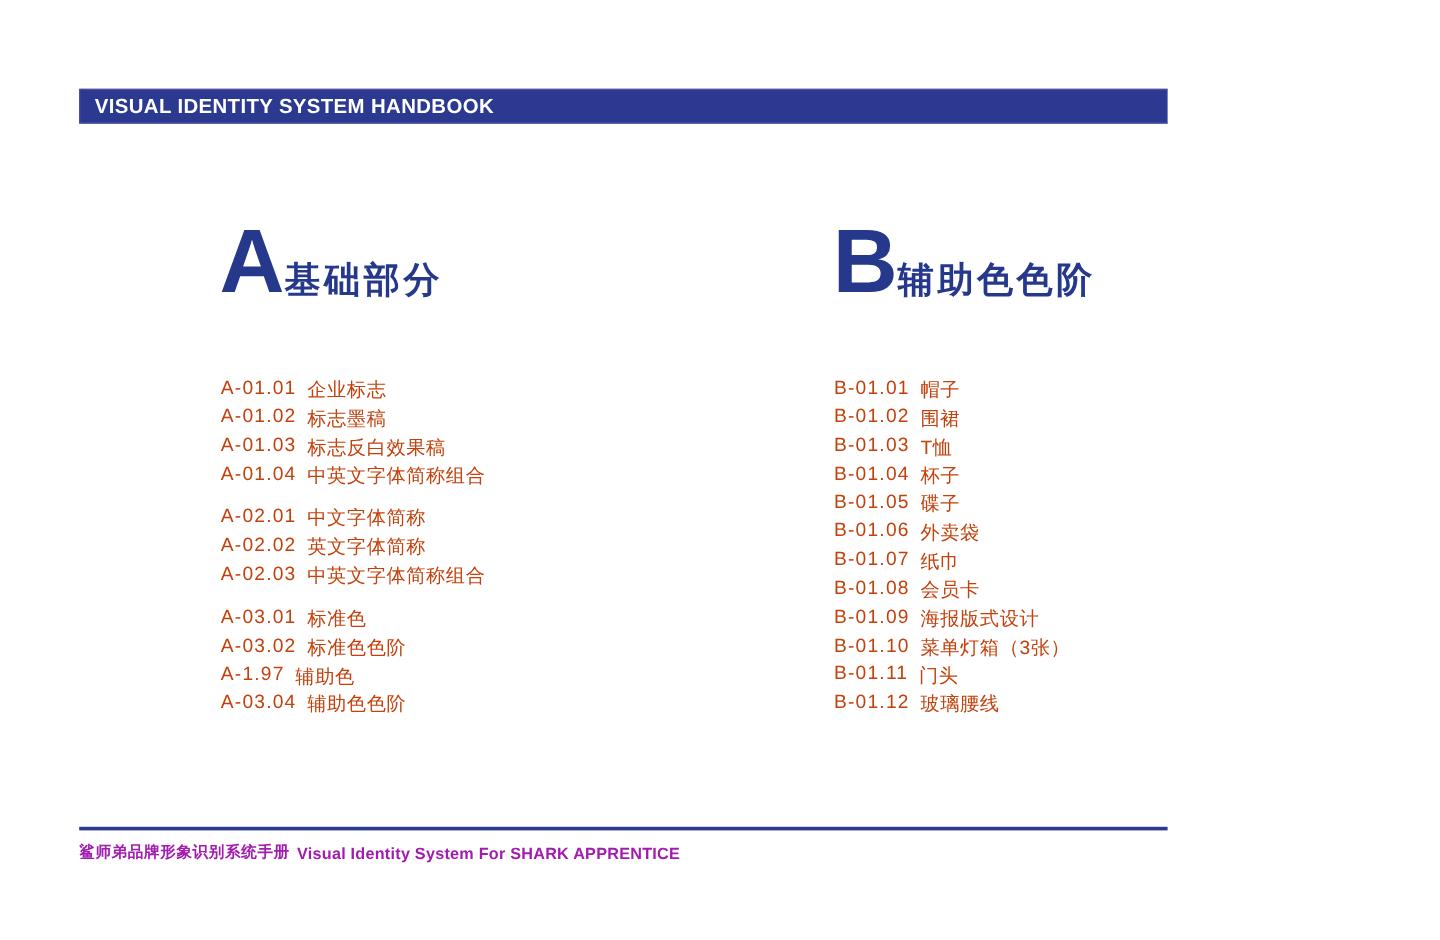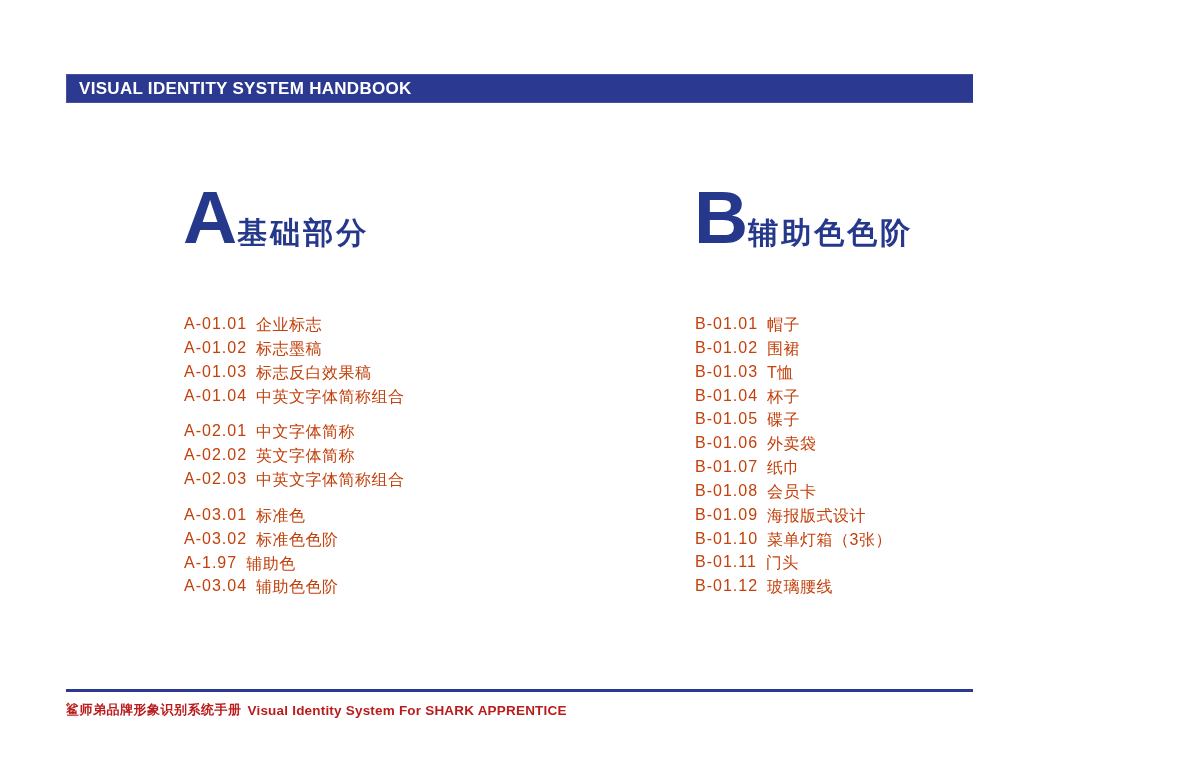--- a/index.html
+++ b/index.html
@@ -30,22 +30,22 @@
     font-size:16px; color:#c2410c; white-space:nowrap;
   }
   .row-code  { letter-spacing:1px; margin-right:9px; }
   .row-label { letter-spacing:0.5px; }
   
   .foot-line {
     position:absolute; left:66px; top:689px; width:1067px; height:3px;
     background:#2b3990;
   }
   .foot-text {
-    position:absolute; left:66px; top:701px; display:flex; align-items:center;
-    color:#b91c1c; white-space:nowrap;
+    position:absolute; left:66px; top:701px; display:flex; align-items:flex-end;
+    color:#a21caf; white-space:nowrap;
   }
   .foot-cn { font-size:13px; font-weight:bold; letter-spacing:0.5px; }
   .foot-en { font-size:13.5px; font-weight:bold; margin-left:6px; letter-spacing:0.2px; }
 </style>
 </head>
 <body>
 
 <div class="page">
 
   <header class="topbar">

